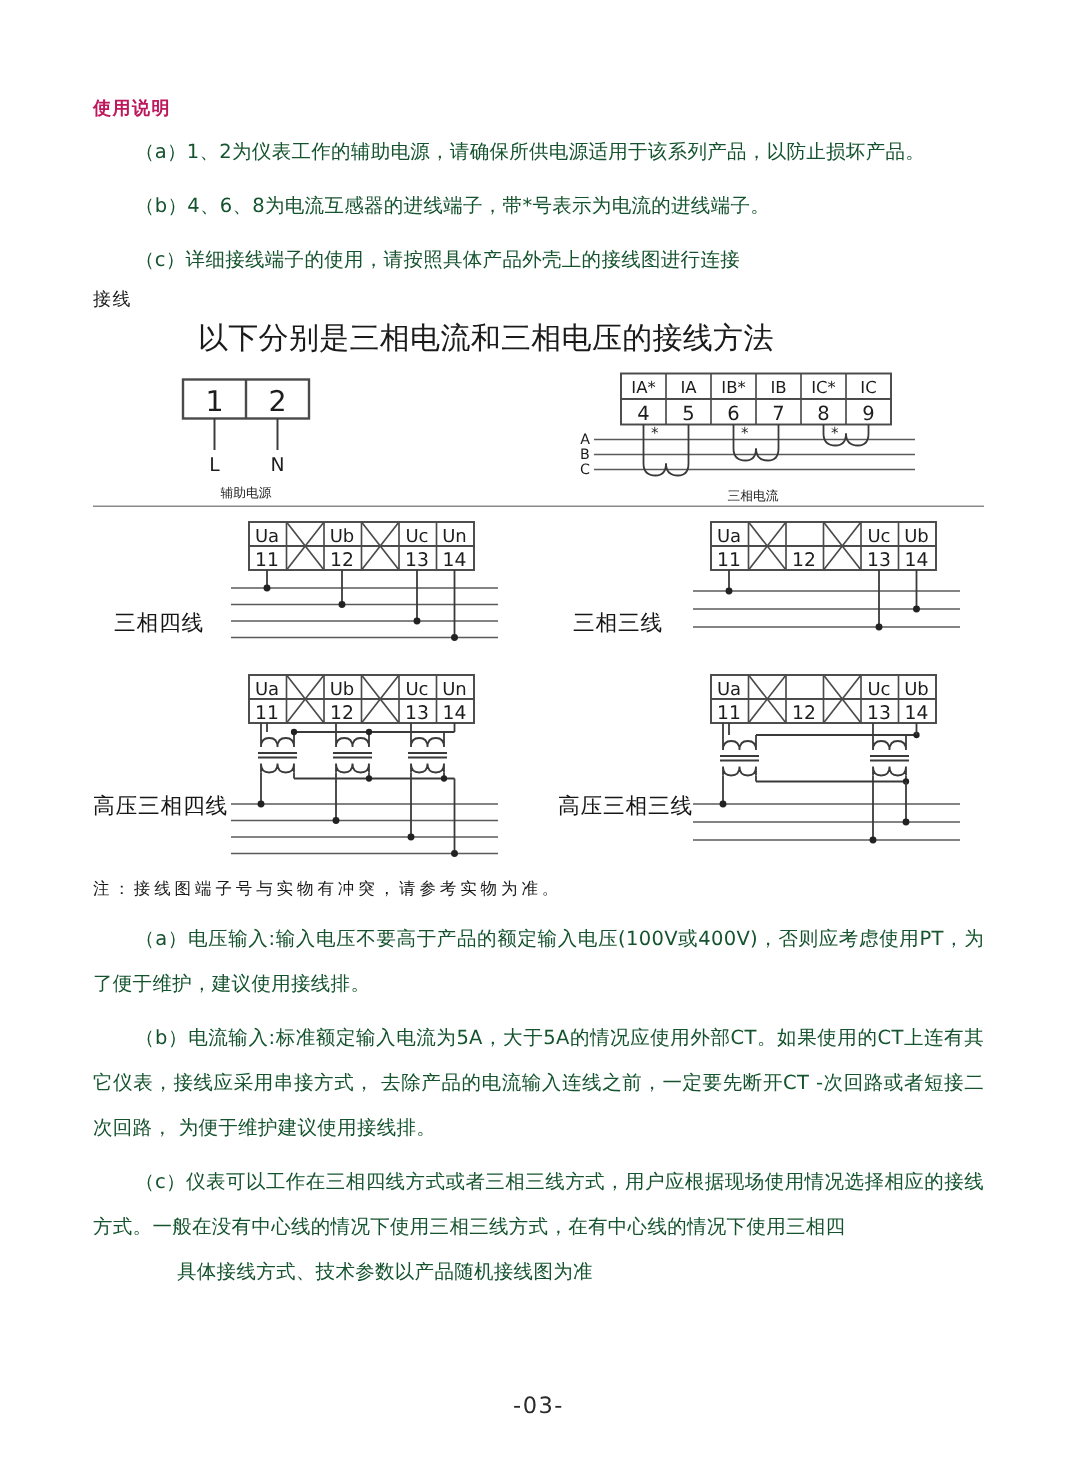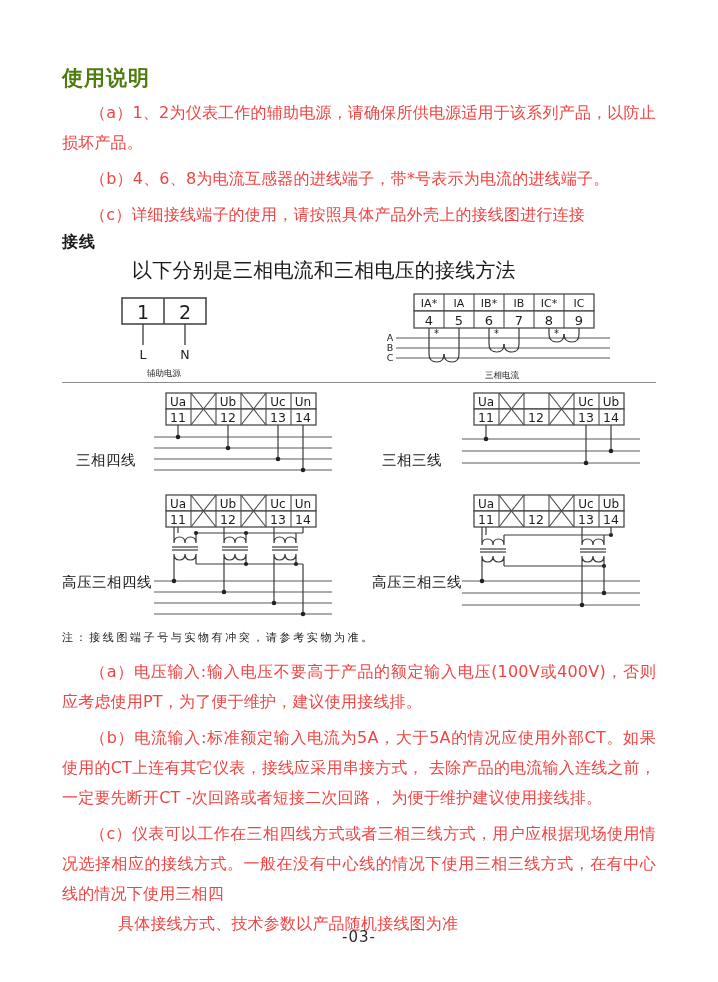--- a/index.html
+++ b/index.html
@@ -9,39 +9,39 @@
     height: 982px;
     background: #ffffff;
     font-family: "DejaVu Sans", "Liberation Sans", sans-serif;
     color: #1a1a1a;
     position: relative;
     overflow: hidden;
   }
   .page { position: relative; width: 718px; height: 982px; padding: 0 62px; }
 
   h1.section-title {
-    font-size: 21px;
+    font-size: 12px;
     font-weight: bold;
     margin: 0;
     padding-top: 64px;
     letter-spacing: 1px;
-    color: #4d7c0f;
+    color: #be185d;
   }
   p.body-text {
-    font-size: 16px;
+    font-size: 13px;
     line-height: 30px;
     margin: 6px 0 0 0;
     text-align: justify;
     letter-spacing: 0.2px;
-    color: #ef4444;
+    color: #14532d;
   }
   p.indent { text-indent: 28px; }
   h2.sub-title {
-    font-size: 16px;
-    font-weight: bold;
+    font-size: 12px;
+    font-weight: normal;
     margin: 2px 0 0 0;
     letter-spacing: 1px;
   }
   p.lead-line { font-size: 20px; margin: 4px 0 0 0; text-indent: 70px; letter-spacing: 0.2px;}
 
   .divider { height: 1px; background: #8a8a8a; width: 100%; }
 
   
   .dgm-area { position: relative; width: 594px; }
   svg text { font-family: "DejaVu Sans", "Liberation Sans", sans-serif; fill: #1d1d1d; }

